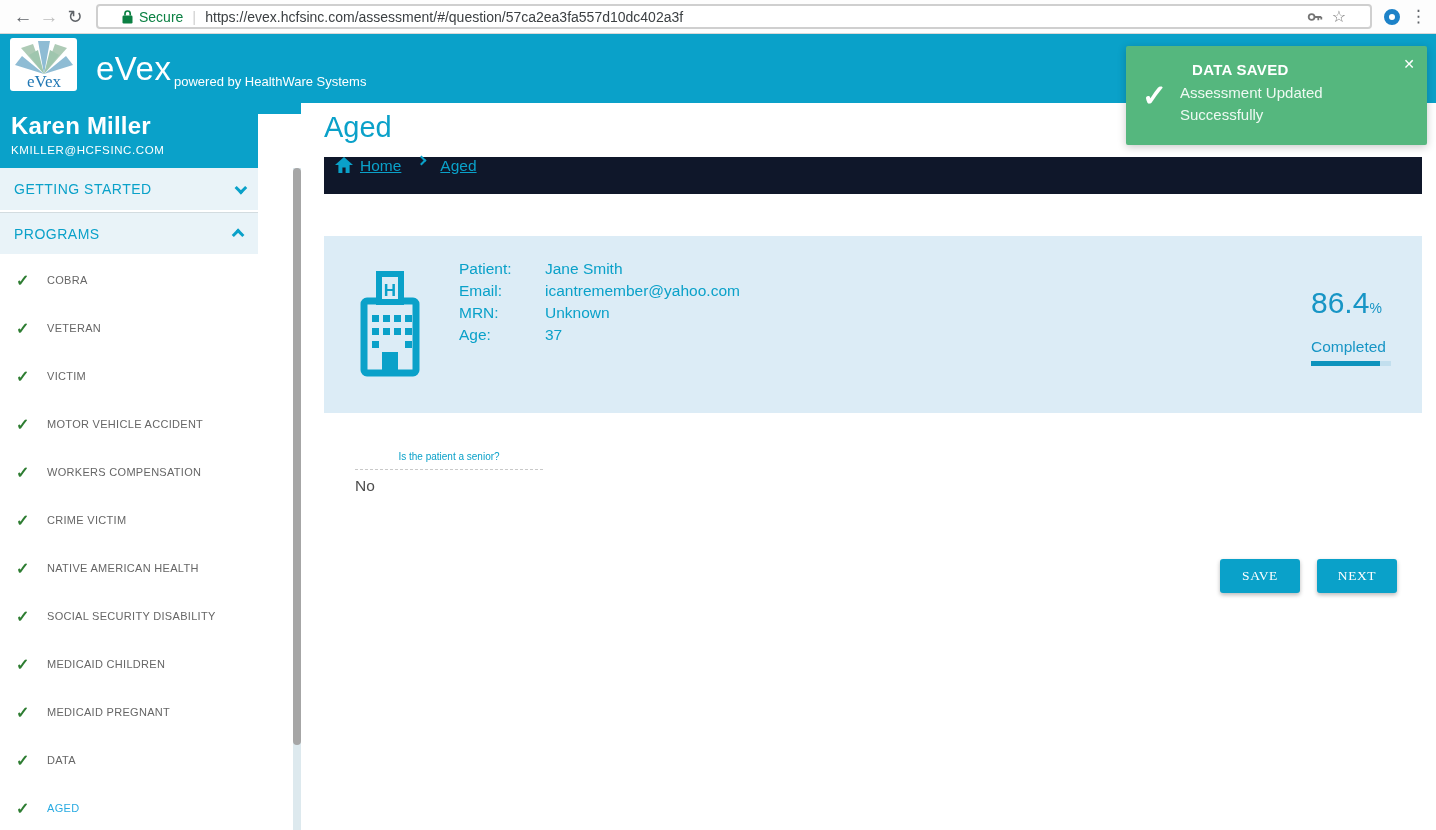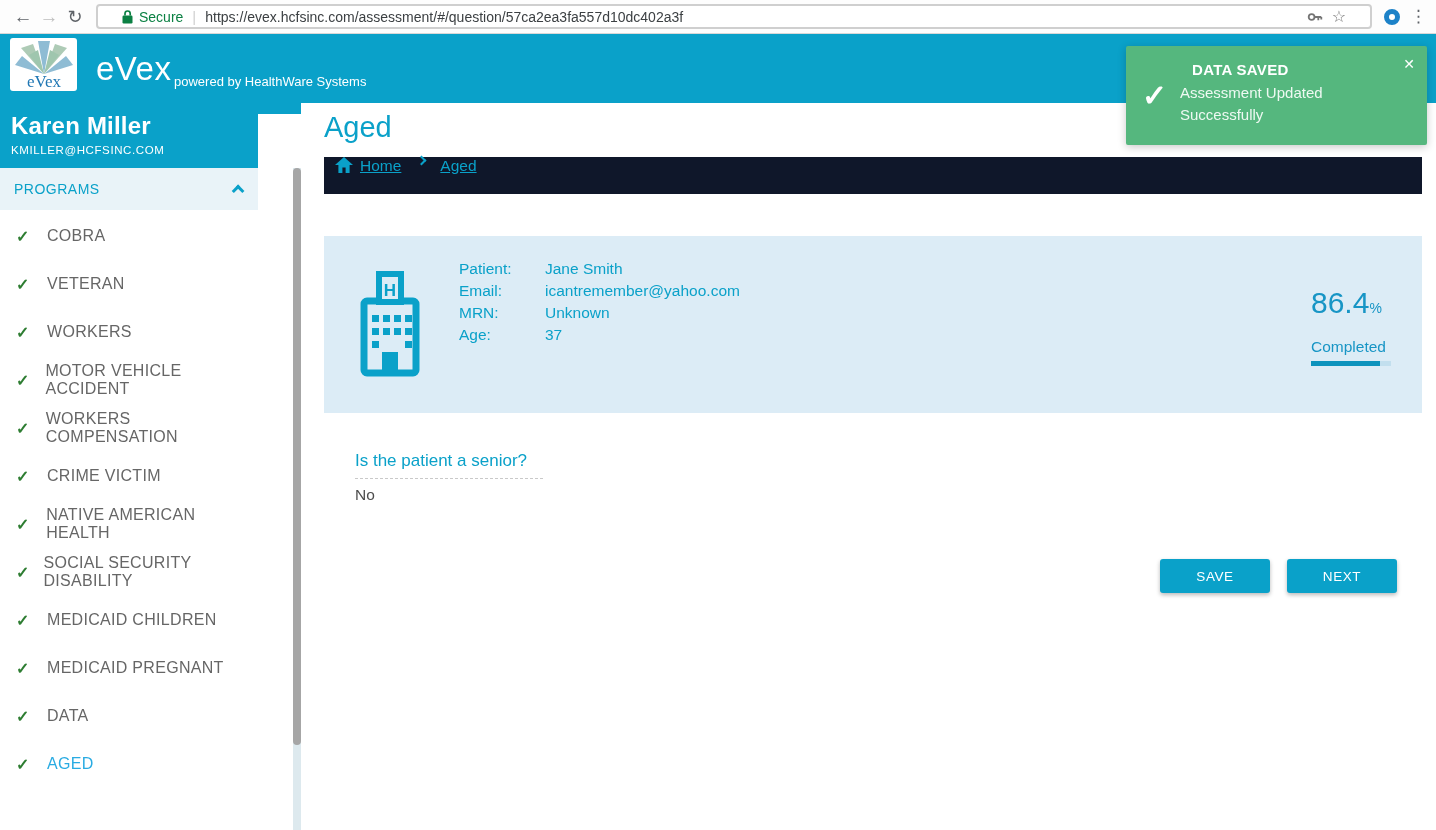--- a/index.html
+++ b/index.html
@@ -67,21 +67,21 @@
     padding:0 14px; color:#0aa1c9; font-size:14px; letter-spacing:.5px;
     border-bottom:2px solid #fff; cursor:pointer;
   }
   .section + .section{ border-top:1px solid #d3dce0; }
   .chev{ width:9px; height:9px; border-right:3px solid #0aa1c9; border-bottom:3px solid #0aa1c9; margin-left:auto; }
   .chev.down{ transform:rotate(45deg) translateY(-2px); }
   .chev.up{ transform:rotate(-135deg) translateY(-2px); }
   .programs{ list-style:none; }
   .programs li{ height:48px; display:flex; align-items:center; padding-left:16px; cursor:pointer; background:#fff; }
   .check{ color:#2e7d32; font-size:16px; font-weight:bold; width:31px; }
-  .prog-label{ color:#666; font-size:16px; letter-spacing:.3px; }
+  .prog-label{ color:#666; font-size:11px; letter-spacing:.3px;text-align:center; }
   .programs li.active .prog-label{ color:#29abe2; }
 
   
   .sb-track{ position:absolute; left:293px; top:168px; width:8px; bottom:0; background:#dde9ee; }
   .sb-thumb{ position:absolute; left:0; top:0; width:8px; height:577px; background:#a6a6a6; border-radius:4px; }
 
   
   .main{ position:absolute; left:301px; top:103px; right:0; bottom:0; background:#fff; }
   .page-title{ position:absolute; left:23px; top:8px; font-size:29px; font-weight:500; color:#0aa1c9; }
   .breadcrumb{
@@ -100,28 +100,28 @@
   .info-label{ width:86px; }
   .info-value{ }
   .progress-box{ position:absolute; right:31px; top:52px; text-align:left; width:80px; }
   .pct-num{ font-size:30px; color:#1795c5; font-weight:500; line-height:1; }
   .pct-sign{ font-size:14px; color:#1795c5; }
   .pct-label{ font-size:15.5px; color:#1795c5; margin-top:20px; }
   .pbar{ margin-top:5px; height:5px; background:#c2dfee; width:80px; }
   .pbar-fill{ height:5px; background:#0d93bd; width:0; }
 
   .question-block{ position:absolute; left:54px; top:348px; }
-  .q-text{ color:#0aa1c9; font-size:17px; }
+  .q-text{ color:#0aa1c9; font-size:10px;text-align:center; }
   .q-divider{ border-bottom:1px dashed #c9c9c9; width:188px; margin-top:7px; }
   .q-answer{ color:#4d4d4d; font-size:15.5px; margin-top:7px; }
 
   .action-row{ position:absolute; right:39px; top:456px; display:flex; gap:17px; }
   .btn{
-    width:110px; height:34px; background:#0aa1c9; color:#fff; border:none; border-radius:3px;
-    font-size:13.5px; letter-spacing:.6px; font-family:Liberation Sans, sans-serif;
+    width:80px; height:34px; background:#0aa1c9; color:#fff; border:none; border-radius:3px;
+    font-size:13.5px; letter-spacing:.6px; font-family:Liberation Serif, serif;
     box-shadow:0 2px 4px rgba(0,0,0,.28); cursor:pointer;
   }
 </style>
 </head>
 <body>
 
 <div class="browser-bar">
   <span class="nav-ico">←</span>
   <span class="nav-ico disabled">→</span>
   <span class="nav-ico refresh">↻</span>
@@ -173,36 +173,40 @@
   <span class="toast-close">✕</span>
 </div>
 
 <div class="sidebar">
   <div class="user-block">
     <div class="user-name">Karen Miller</div>
     <div class="user-email">KMILLER@HCFSINC.COM</div>
   </div>
 
   <div class="section">
+    <span>GETTING STARTED</span>
+    <span class="chev down"></span>
+  </div>
+  <div class="section">
     <span>PROGRAMS</span>
     <span class="chev up"></span>
   </div>
 
   <ul class="programs">
     <li>
       <span class="check">✓</span>
       <span class="prog-label">COBRA</span>
     </li>
     <li>
       <span class="check">✓</span>
       <span class="prog-label">VETERAN</span>
     </li>
     <li>
       <span class="check">✓</span>
-      <span class="prog-label">WORKERS</span>
+      <span class="prog-label">VICTIM</span>
     </li>
     <li>
       <span class="check">✓</span>
       <span class="prog-label">MOTOR VEHICLE ACCIDENT</span>
     </li>
     <li>
       <span class="check">✓</span>
       <span class="prog-label">WORKERS COMPENSATION</span>
     </li>
     <li>

